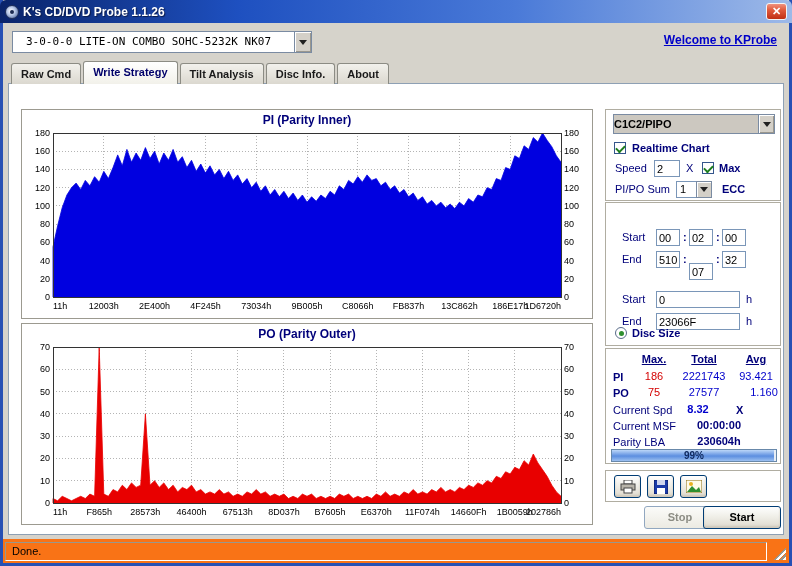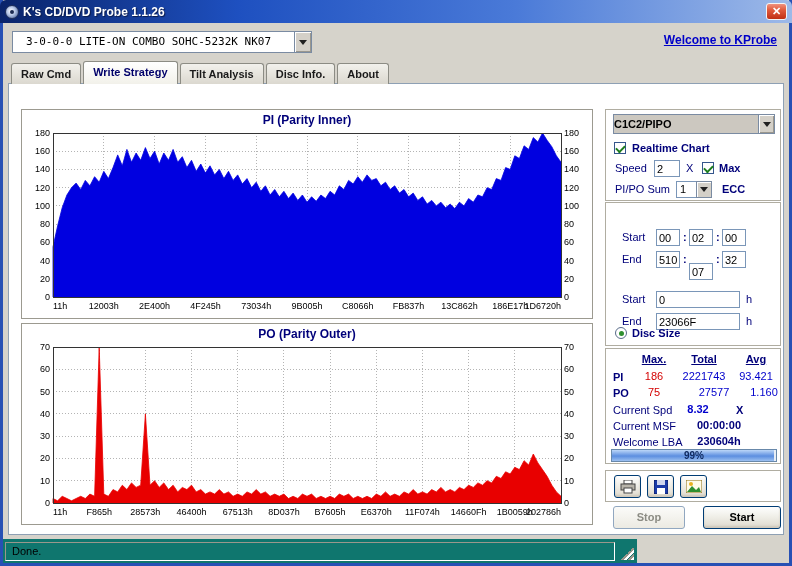--- a/index.html
+++ b/index.html
@@ -93,25 +93,25 @@
     background:#e8eef6; }
   .progress-fill { height:100%; background:linear-gradient(180deg,#bcd6f8,#5c8ee0 55%,#9cc0f0); }
   .progress-text { position:absolute; left:0; top:0; width:100%; text-align:center; font-size:10px;
     line-height:12px; color:#102a60; font-weight:bold; }
 
   .xp-btn { position:absolute; border:1px solid #003c74; border-radius:3px;
     background:linear-gradient(180deg,#fefefe,#f0efe8 45%,#ded9cd);
     font-size:11px; font-weight:bold; color:#000; text-align:center; cursor:default;
     box-shadow:inset 0 -2px 2px #cfc8ba; }
   .xp-btn.disabled { color:#8c8c84; border-color:#91a7c0; box-shadow:none;
-    background:linear-gradient(180deg,#fbfbf9,#eceae2); }
+    background:linear-gradient(180deg,#fbfbf9,#eceae2);margin-left:31px; }
   .tool-btn { width:27px; height:23px; display:flex; align-items:center; justify-content:center; }
 
   
-  .statusbar { position:absolute; left:3px; top:539px; width:634px; height:24px; background:#0f766e; }
+  .statusbar { position:absolute; left:3px; top:539px; width:786px; height:24px; background:#f97316; }
   .status-field { position:absolute; left:2px; top:3px; right:22px; bottom:2px;
     border:1px solid; border-color:#9a978c #fff #fff #9a978c; padding:2px 6px; font-size:11px; }
   .grip { position:absolute; right:3px; bottom:3px; width:13px; height:13px;
     background:
       linear-gradient(135deg, transparent 50%, #9a978c 50%, #9a978c 60%, #fff 60%, #fff 70%,
       transparent 70%, transparent 75%, #9a978c 75%, #9a978c 85%, #fff 85%); }
 </style>
 </head>
 <body>
 
@@ -324,31 +324,31 @@
       <span class="stat-cell hdr" style="left:70px; top:4px; width:56px;">Total</span>
       <span class="stat-cell hdr" style="left:128px; top:4px; width:44px;">Avg</span>
 
       <span class="lbl bold" style="left:7px; top:21px;">PI</span>
       <span class="stat-cell red" style="left:30px; top:21px; width:36px;">186</span>
       <span class="stat-cell blue" style="left:70px; top:21px; width:56px;">2221743</span>
       <span class="stat-cell blue" style="left:128px; top:21px; width:44px;">93.421</span>
 
       <span class="lbl bold" style="left:7px; top:37px;">PO</span>
       <span class="stat-cell red" style="left:30px; top:37px; width:36px;">75</span>
-      <span class="stat-cell blue" style="left:80px; top:37px; width:56px;">27577</span>
+      <span class="stat-cell blue" style="left:70px; top:37px; width:56px;">27577</span>
       <span class="stat-cell blue" style="left:136px; top:37px; width:44px;">1.160</span>
 
       <span class="lbl" style="left:7px; top:54px;">Current Spd</span>
       <span class="stat-cell blue bold" style="left:72px; top:54px; width:40px;">8.32</span>
       <span class="lbl bold" style="left:130px; top:54px;">X</span>
 
       <span class="lbl" style="left:7px; top:70px;">Current MSF</span>
       <span class="stat-cell navy bold" style="left:82px; top:70px; width:62px;">00:00:00</span>
 
-      <span class="lbl" style="left:7px; top:86px;">Welcome LBA</span>
+      <span class="lbl" style="left:7px; top:86px;">Parity LBA</span>
       <span class="stat-cell navy bold" style="left:82px; top:86px; width:62px;">230604h</span>
 
       <div class="progress" style="top:100px;">
         <div class="progress-fill" style="width: 99%;"></div>
         <div class="progress-text">99%</div>
       </div>
     </div>
 
     <div class="gbox" style="top:386px; height:32px;">
       <div class="xp-btn tool-btn" style="left:8px; top:4px;">

